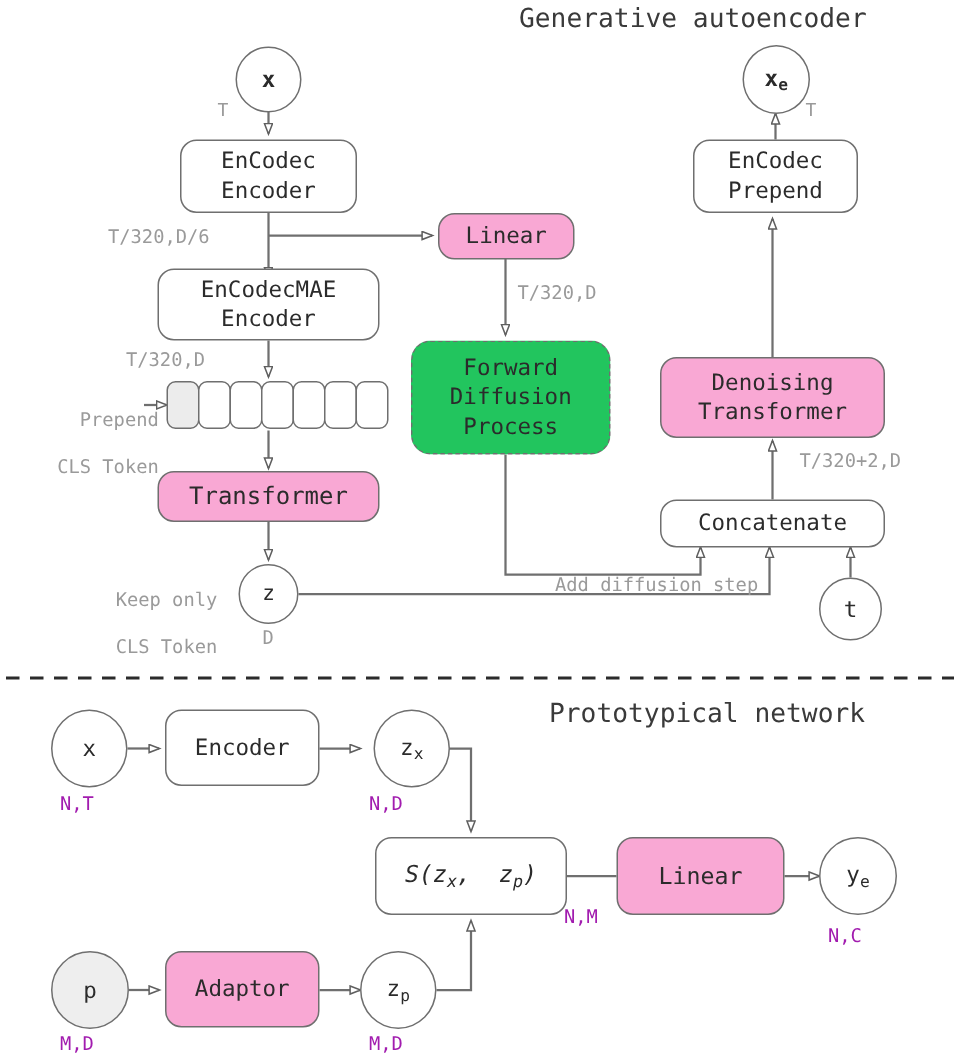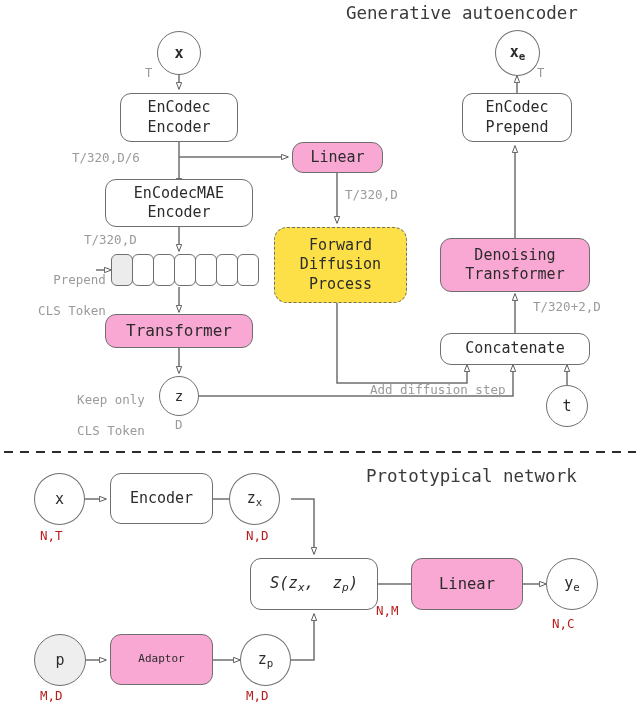--- a/index.html
+++ b/index.html
@@ -5,28 +5,28 @@
   html,body{margin:0;padding:0;background:#ffffff;}
   body{width:640px;height:704px;position:relative;overflow:hidden;
        font-family:"DejaVu Sans Mono","Liberation Mono",monospace;color:#2b2b2b;}
   #canvas{position:absolute;left:0;top:0;width:640px;height:704px;}
   svg.layer{position:absolute;left:0;top:0;width:640px;height:704px;pointer-events:none;}
   .node{position:absolute;box-sizing:border-box;display:flex;align-items:center;
         justify-content:center;flex-direction:column;text-align:center;
         border:1.6px solid #6f6f6f;background:#ffffff;}
   .node.rounded{border-radius:11px;}
   .node.filled{background:#f9a8d4;}
-  .node.dashed{border-style:dashed;border-width:1.7px;border-radius:13px;background:#fde047;}
+  .node.dashed{border-style:dashed;border-width:1.7px;border-radius:13px;background:#22c55e;}
   .node .ln{line-height:1.30;white-space:pre;}
   .circ{position:absolute;box-sizing:border-box;border:1.5px solid #6f6f6f;
         border-radius:50%;background:#ffffff;display:flex;align-items:center;
         justify-content:center;}
   .circ.filled{background:#eeeeee;}
   .lbl{position:absolute;color:#9a9a9a;white-space:pre;line-height:1.25;}
-  .lbl.dark{color:#b91c1c;}
+  .lbl.dark{color:#a21caf;}
   .title{position:absolute;color:#3a3a3a;white-space:pre;}
   .tok{position:absolute;box-sizing:border-box;border:1.6px solid #6f6f6f;
        border-radius:6px;background:#ffffff;}
   .tok.filled{background:#ececec;}
   sub{font-size:0.72em;vertical-align:-0.28em;}
   .it{font-style:italic;}
 </style>
 </head>
 <body>
 
@@ -175,21 +175,21 @@
 
   <div class="circ" style="left:34px;top:473px;width:51px;height:52px;">
     <span class="ln" style="font-size:15px;">x</span>
   </div>
   <div class="lbl dark" style="left:40px;top:528px;font-size:12.5px;">N,T</div>
 
   <div class="node rounded" style="left:110px;top:473px;width:103px;height:51px;font-size:15px;">
     <span class="ln">Encoder</span>
   </div>
 
-  <div class="circ" style="left:229px;top:473px;width:51px;height:52px;">
+  <div class="circ" style="left:249px;top:473px;width:51px;height:52px;">
     <span class="ln" style="font-size:15px;"><span>z</span><sub>x</sub></span>
   </div>
   <div class="lbl dark" style="left:246px;top:528px;font-size:12.5px;">N,D</div>
 
   <div class="node rounded" style="left:250px;top:558px;width:128px;height:52px;font-size:15.5px;">
     <span class="ln it"><span>S(z</span><sub>x</sub><span>,  z</span><sub>p</sub><span>)</span></span>
   </div>
   <div class="lbl dark" style="left:376px;top:603px;font-size:12.5px;">N,M</div>
 
   <div class="node rounded filled" style="left:411px;top:558px;width:112px;height:52px;font-size:15.5px;">
@@ -199,21 +199,21 @@
   <div class="circ" style="left:546px;top:558px;width:52px;height:52px;">
     <span class="ln" style="font-size:15px;"><span>y</span><sub>e</sub></span>
   </div>
   <div class="lbl dark" style="left:552px;top:616px;font-size:12.5px;">N,C</div>
 
   <div class="circ filled" style="left:34px;top:634px;width:52px;height:52px;">
     <span class="ln" style="font-size:15px;">p</span>
   </div>
   <div class="lbl dark" style="left:40px;top:688px;font-size:12.5px;">M,D</div>
 
-  <div class="node rounded filled" style="left:110px;top:634px;width:103px;height:51px;font-size:11px;">
+  <div class="node rounded filled" style="left:110px;top:634px;width:103px;height:51px;font-size:15px;">
     <span class="ln">Adaptor</span>
   </div>
 
   <div class="circ" style="left:240px;top:634px;width:51px;height:52px;">
     <span class="ln" style="font-size:15px;"><span>z</span><sub>p</sub></span>
   </div>
   <div class="lbl dark" style="left:246px;top:688px;font-size:12.5px;">M,D</div>
 
 </div>
 

